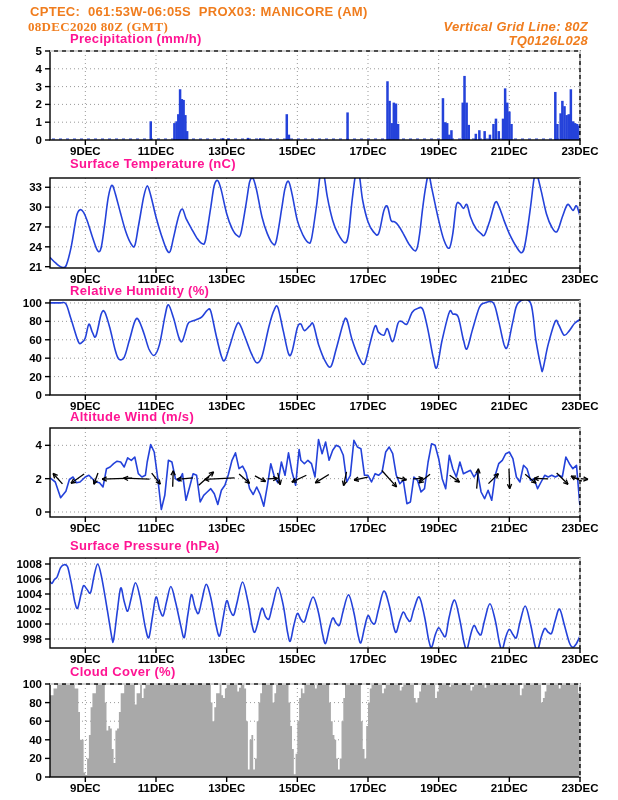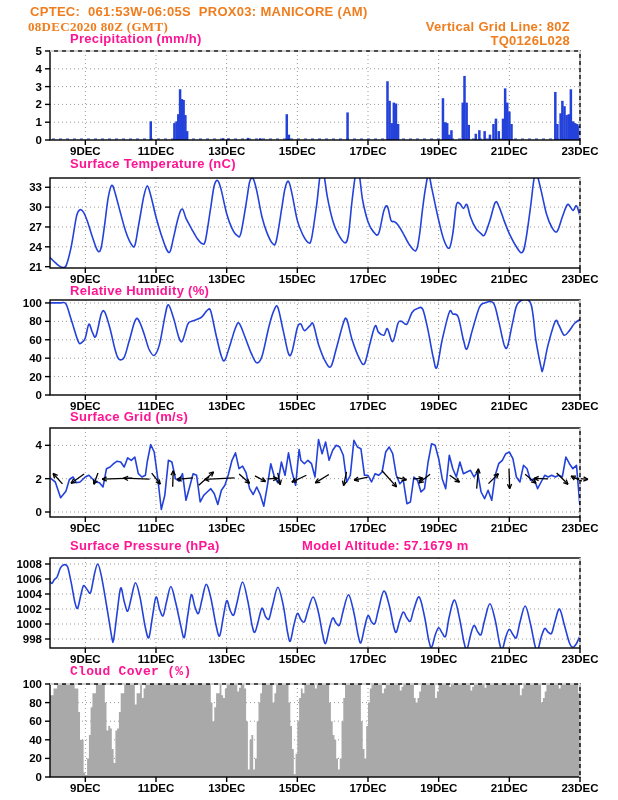--- a/index.html
+++ b/index.html
@@ -3,40 +3,39 @@
 <meta charset="utf-8">
 <style>
   :root{
     --orange:#F07D1E; --magenta:#FF1493; --blue:#2442DA;
     --cloudgray:#A9A9A9; --gridgray:#999;
   }
   html,body{margin:0;padding:0;background:#fff;}
   #stage{position:relative;width:608px;height:800px;background:#fff;overflow:hidden;
          font-family:"Liberation Sans",sans-serif;}
   .hdr{position:absolute;font-weight:bold;font-size:13px;color:var(--orange);white-space:pre;letter-spacing:.3px;}
-  .hdr.right{text-align:right;right:38px;}
+  .hdr.right{text-align:right;right:20px;font-style:italic;}
   .ptitle{position:absolute;font-weight:bold;font-size:13px;color:var(--magenta);white-space:pre;letter-spacing:.3px;}
   svg text{font-family:"Liberation Sans",sans-serif;font-weight:bold;fill:#000;}
 </style>
 </head>
 <body>
 
 <div id="stage">
   <div class="hdr" style="left:30px;top:4px;">CPTEC:  061:53W-06:05S  PROX03: MANICORE (AM)</div>
   <div class="hdr" style="left:28px;top:19px;font-family:Liberation Serif, serif;">08DEC2020 80Z (GMT)</div>
   <div class="hdr right" style="top:19px;">Vertical Grid Line: 80Z</div>
   <div class="hdr right" style="top:33px;">TQ0126L028</div>
 
   <div class="ptitle" style="left:70px;top:31px;text-align:center;">Precipitation (mm/h)</div>
   <div class="ptitle" style="left:70px;top:283px;">Relative Humidity (%)</div>
   <div class="ptitle" style="left:70px;top:156px;">Surface Temperature (nC)</div>
-  <div class="ptitle" style="left:70px;top:409px;">Surface Grid (m/s)</div>
+  <div class="ptitle" style="left:70px;top:409px;">Altitude Wind (m/s)</div>
   <div class="ptitle" style="left:70px;top:538px;text-align:center;">Surface Pressure (hPa)</div>
-  <div class="ptitle" style="left:302px;top:538px;">Model Altitude: 57.1679 m</div>
-  <div class="ptitle" style="left:70px;top:664px;font-family:Liberation Mono, monospace;">Cloud Cover (%)</div>
+  <div class="ptitle" style="left:70px;top:664px;">Cloud Cover (%)</div>
 
   <svg id="plot" width="618" height="800" viewBox="0 0 618 800">
       <g>
         <clipPath id="clip0">
           <rect x="50" y="51" width="530" height="89"></rect>
         </clipPath>
         <line x1="85.33333333333334" y1="51" x2="85.33333333333334" y2="140" stroke="#999999" stroke-width="1" stroke-dasharray="1 3"></line>
         <line x1="156" y1="51" x2="156" y2="140" stroke="#999999" stroke-width="1" stroke-dasharray="1 3"></line>
         <line x1="226.66666666666666" y1="51" x2="226.66666666666666" y2="140" stroke="#999999" stroke-width="1" stroke-dasharray="1 3"></line>
         <line x1="297.33333333333337" y1="51" x2="297.33333333333337" y2="140" stroke="#999999" stroke-width="1" stroke-dasharray="1 3"></line>

